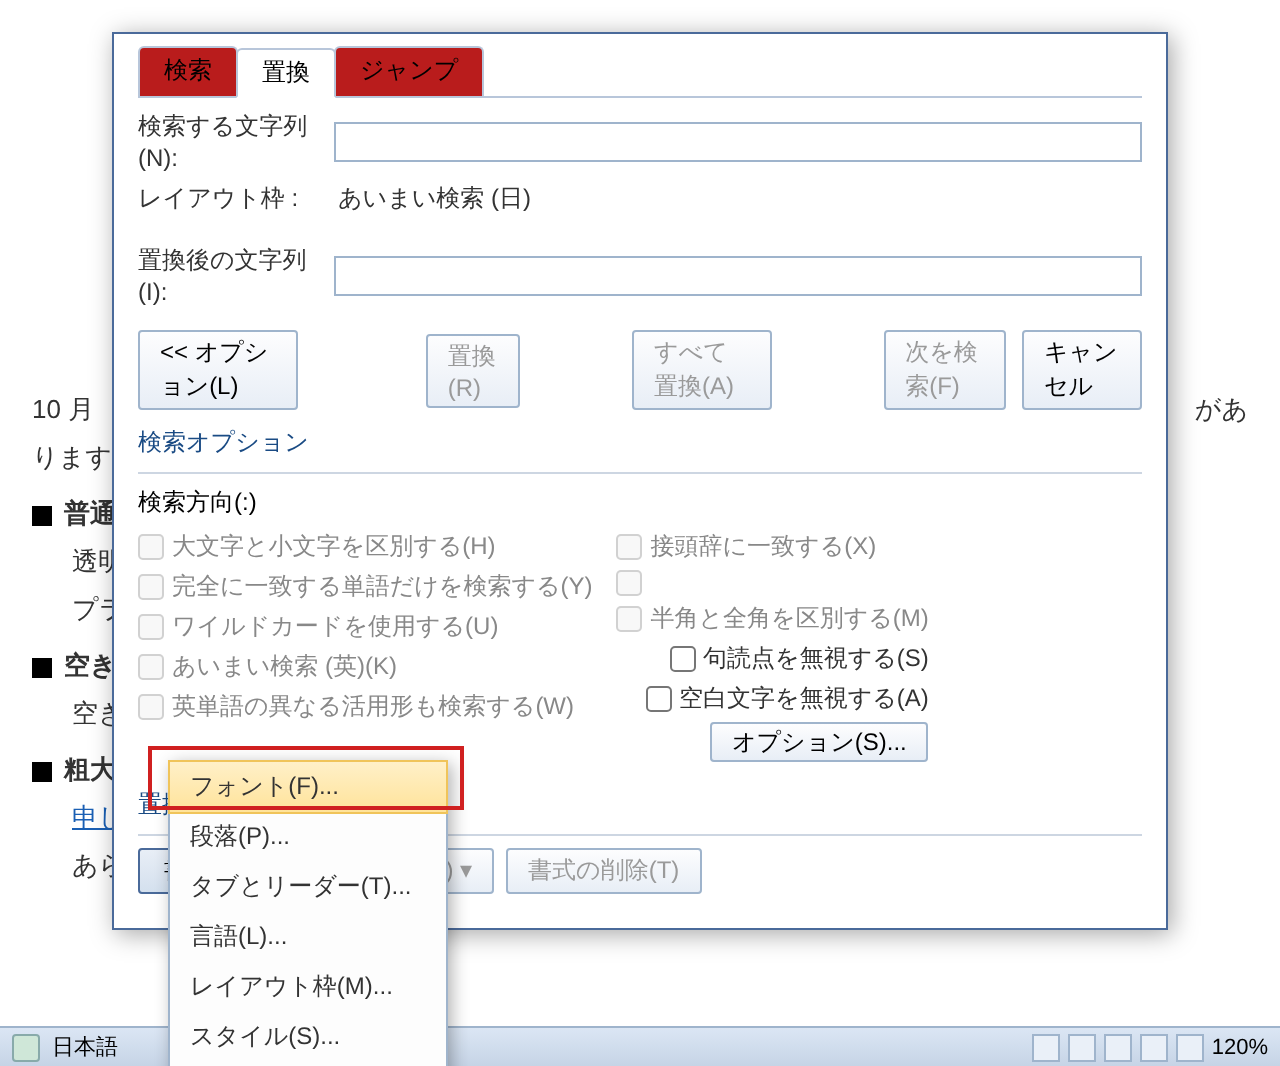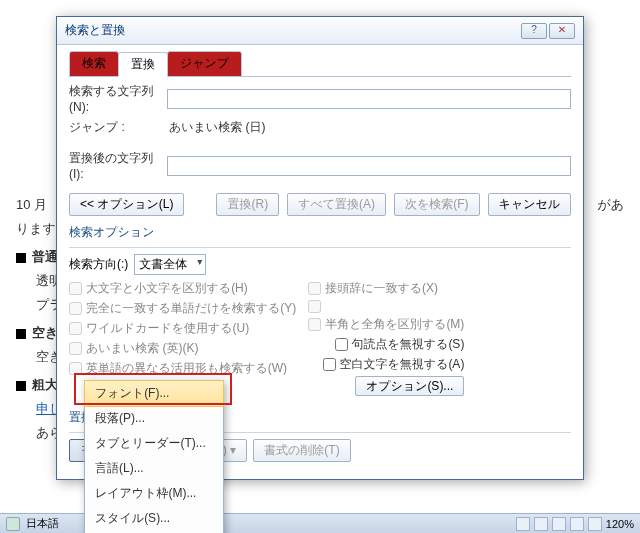--- a/index.html
+++ b/index.html
@@ -32,21 +32,21 @@
 .tab { padding:3px 12px; border:1px solid #b8c6da; border-bottom:none; background:#b91c1c; font-size:12px; margin-right:-1px; border-radius:3px 3px 0 0; cursor:default; }
 .tab.active { background:#fff; position:relative; top:1px; border-bottom:1px solid #fff; }
 
 .row { display:flex; align-items:center; margin:5px 0; }
 .lbl { width:98px; font-size:12px; color:#333; }
 .field { flex:1; height:20px; border:1px solid #9fb4cc; background:#fff; }
 .opt-text { font-size:12px; color:#333; margin-left:2px; }
 
 .btnrow { display:flex; gap:8px; margin:12px 0 8px 0; align-items:center; }
 .btn { border:1px solid #9fb4cc; background:linear-gradient(#fdfdfe,#e8eef6); padding:2px 10px; font-size:12px; border-radius:2px; cursor:default; }
-.btn.disabled { color:#9a9a9a; }
+.btn.disabled { color:#9a9a9a;margin-left:48px; }
 .spacer { flex:1; }
 
 .section-title { font-size:12px; color:#1a4b84; margin-top:4px; }
 .opts-grid { display:flex; gap:12px; margin-top:4px; }
 .col { display:flex; flex-direction:column; gap:3px; }
 .chk { display:flex; align-items:center; gap:4px; font-size:12px; color:#888; }
 .chk input { width:13px; height:13px; }
 .chk.enabled { color:#333;justify-content:flex-end; }
 .select { border:1px solid #9fb4cc; background:#fff; padding:1px 18px 1px 4px; font-size:12px; position:relative; }
 .select::after { content:"▾"; position:absolute; right:3px; top:1px; color:#446; font-size:10px; }
@@ -100,61 +100,53 @@
     <div class="vicon"></div>
     <div class="vicon"></div>
     <div class="vicon"></div>
     <div class="vicon"></div>
     <div class="vicon"></div>
     <span>120%</span>
   </div>
 </div>
 
 <div class="dialog">
-  <div class="titlebar">
-    <span class="title">検索と置換</span>
-    <div class="winbtns">
-      <div class="winbtn">?</div>
-      <div class="winbtn close">✕</div>
-    </div>
-  </div>
   <div class="dlg-body">
     <div class="tabs">
       <div class="tab">検索</div>
       <div class="tab active">置換</div>
       <div class="tab">ジャンプ</div>
     </div>
 
     <div class="row">
       <div class="lbl">検索する文字列(N):</div>
       <input class="field" style="">
     </div>
     <div class="row">
-      <div class="lbl">ジャンプ :</div>
+      <div class="lbl">レイアウト枠 :</div>
       <span class="opt-text">あいまい検索 (日)</span>
     </div>
     <div class="row" style="margin-top:14px">
       <div class="lbl">置換後の文字列(I):</div>
       <input class="field" style="">
     </div>
 
     <div class="btnrow">
       <div class="btn">&lt;&lt; オプション(L)</div>
       <div class="spacer"></div>
       <div class="btn disabled">置換(R)</div>
       <div class="btn disabled">すべて置換(A)</div>
       <div class="btn disabled">次を検索(F)</div>
       <div class="btn">キャンセル</div>
     </div>
 
     <div class="section-title">検索オプション</div>
     <hr class="group-hr">
     <div class="row">
       <span style="margin-right:6px">検索方向(:)</span>
-      <span class="select">文書全体</span>
     </div>
     <div class="opts-grid">
       <div class="col">
         <label class="chk">
             <input type="checkbox" disabled="" style="">
             <span>大文字と小文字を区別する(H)</span>
           </label>
         <label class="chk">
             <input type="checkbox" disabled="" style="">
             <span>完全に一致する単語だけを検索する(Y)</span>

